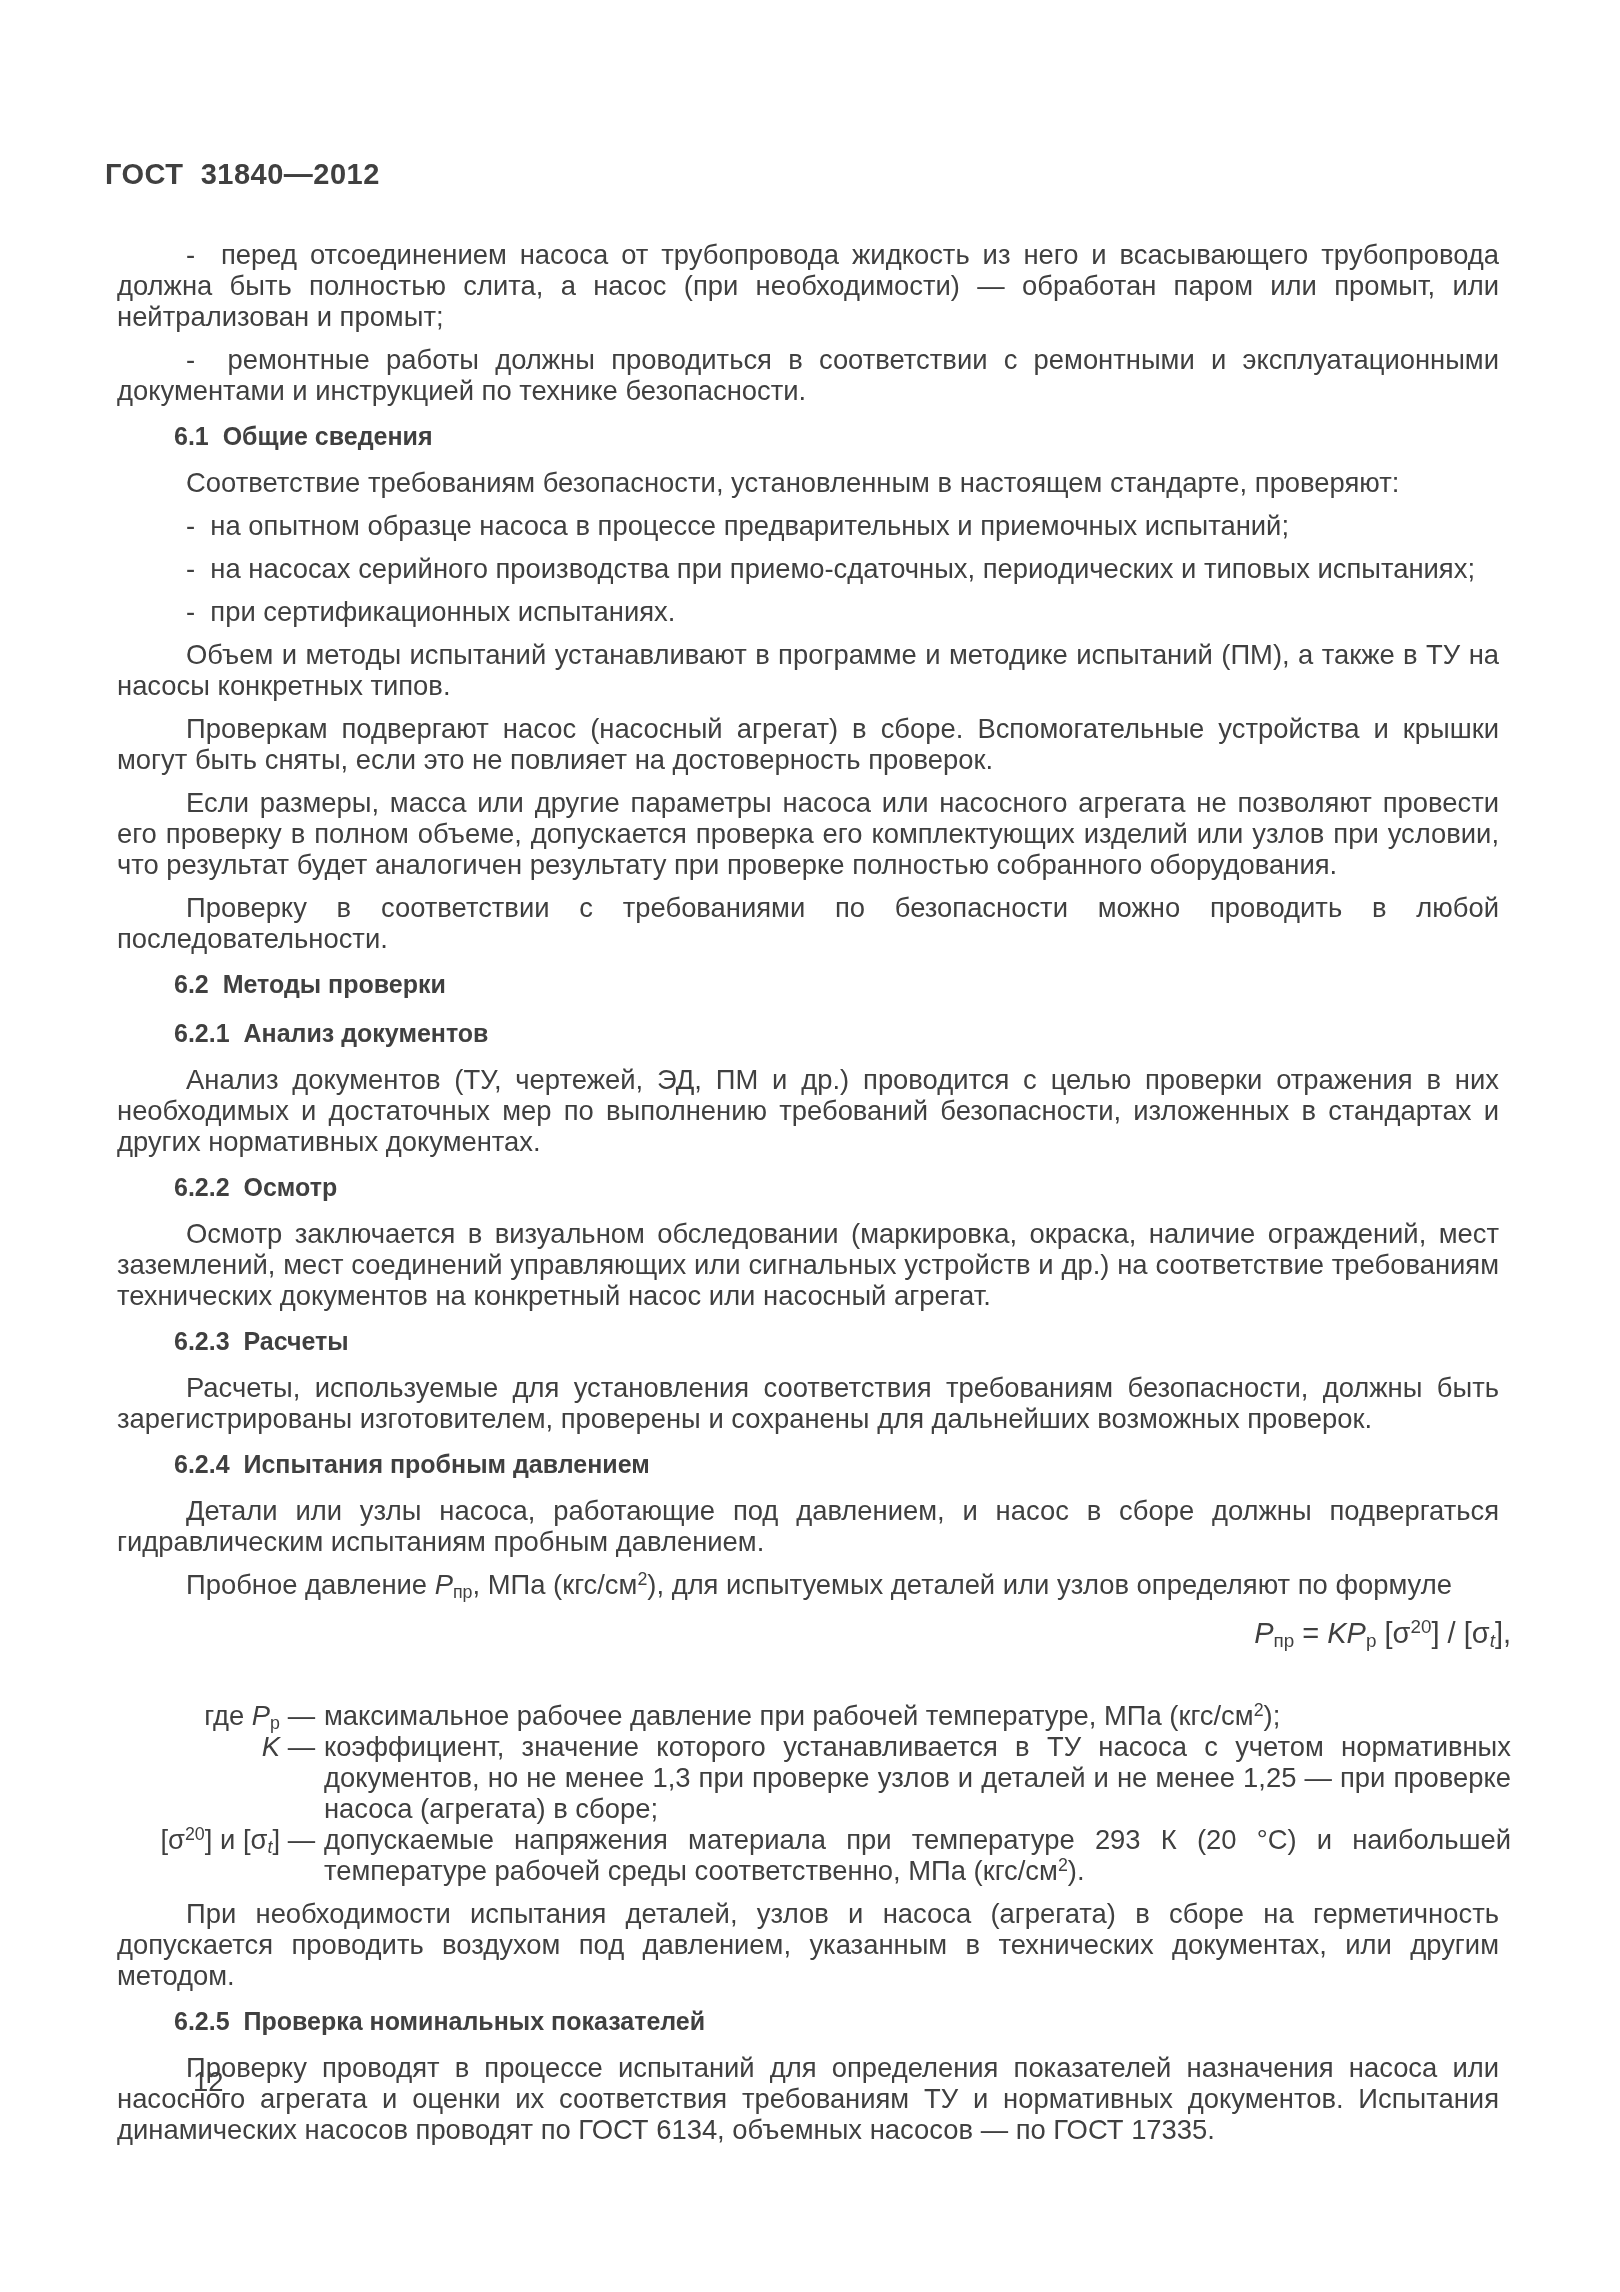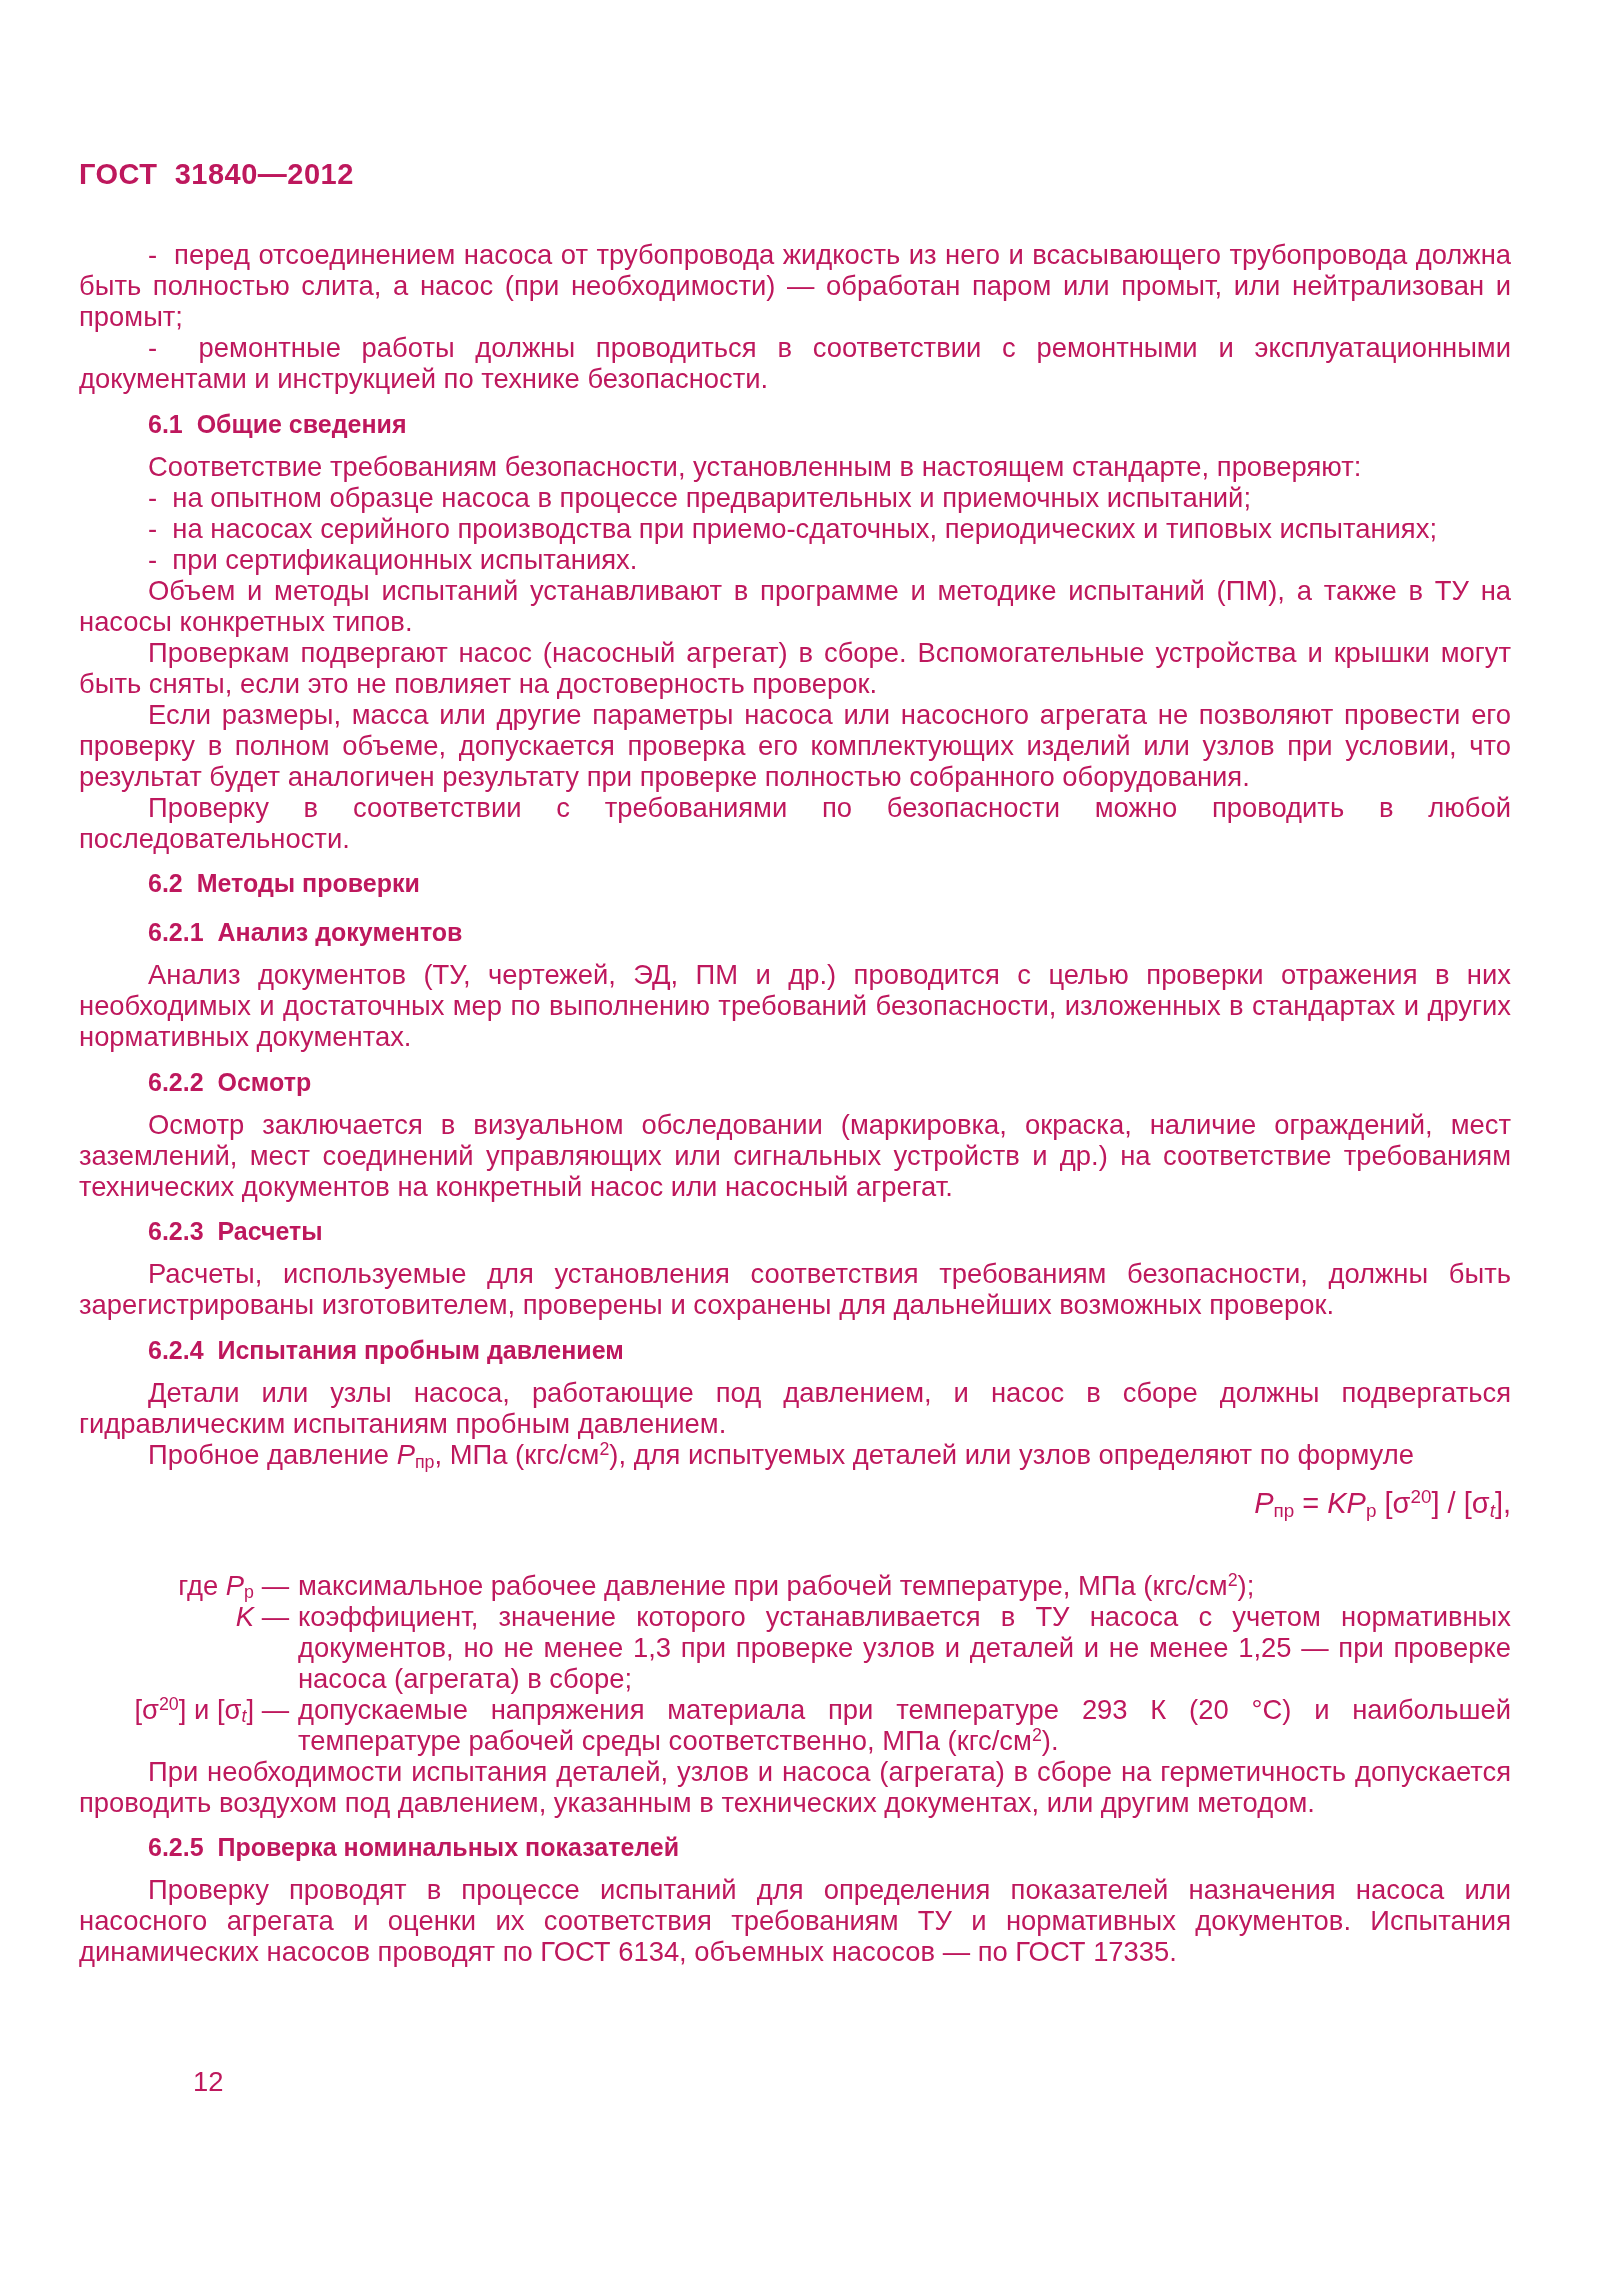--- a/index.html
+++ b/index.html
@@ -5,35 +5,35 @@
   html, body {
     margin: 0;
     padding: 0;
     background: #ffffff;
   }
   .page {
     position: relative;
     width: 1620px;
     height: 2293px;
     background: #ffffff;
-    color: #be185d;
+    color: #404040;
     font-family: "Liberation Sans", "DejaVu Sans", sans-serif;
     box-sizing: border-box;
-    padding: 157px 109px 0 79px;
+    padding: 157px 109px 0 105px;
     overflow: hidden;
   }
   .doc-number {
     font-size: 29px;
     font-weight: bold;
     line-height: 35px;
     letter-spacing: 0.5px;
     white-space: pre-wrap;
   }
   .para {
-    margin: 0;
+    margin: 12px;
     font-size: 27.4px;
     line-height: 31px;
     text-align: justify;
     hyphens: none;
   }
   .indent { text-indent: 69px; }
   .first-para { margin-top: 47px; }
   .h-main {
     margin: 25.5px 0 17.6px 69px;
     font-size: 35px;

